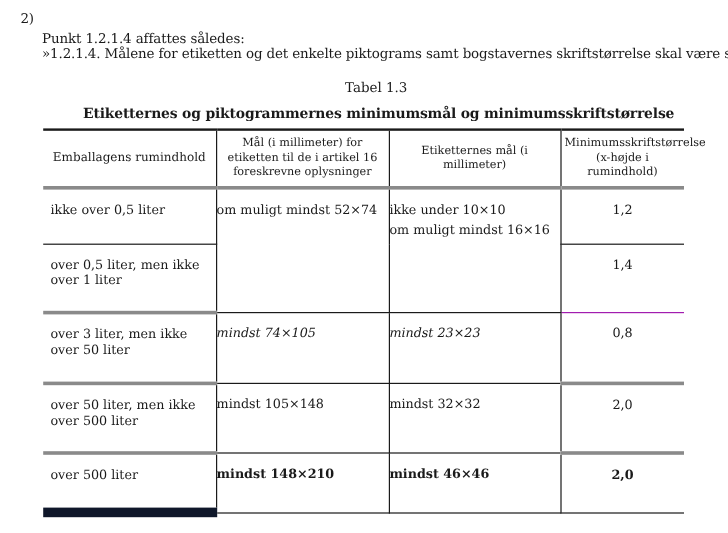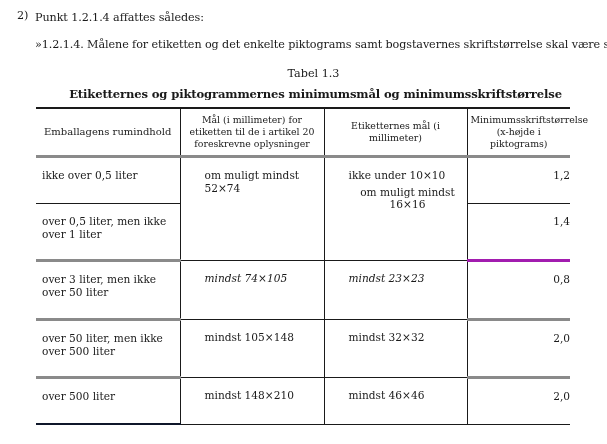--- a/index.html
+++ b/index.html
@@ -15,21 +15,21 @@
       font-family: "DejaVu Serif", "Liberation Serif", serif;
       color: #1a1a1a;
     }
     .para {
       position: absolute;
       font-size: 11.2px;
       white-space: nowrap;
       letter-spacing: -0.1px;
     }
     .p-item-num { left: 17px; top: 9px; }
-    .p-item-text { left: 35px; top: 11px; }
+    .p-item-text { left: 35px; top: 26px; }
     .p-quote { left: 35px; top: 38px; }
     .caption {
       position: absolute;
       left: 0;
       width: 607px;
       text-align: center;
       white-space: nowrap;
     }
     .cap-num { top: 67px; font-size: 11.2px; left: 10px; }
     .cap-title { top: 87px; font-size: 11.6px; font-weight: bold; letter-spacing: -0.15px; left: 12px; }
@@ -68,42 +68,42 @@
       line-height: 12px;
       padding: 0 3px;
     }
     .hdr-c1 { font-size: 10px !important; margin-top: 16px; }
 
     td .cell {
       padding: 11px 0 0 6px;
       line-height: 12.5px;
       font-size: 10.6px;
     }
-    td.col2 .cell, td.col3 .cell { padding-left: 24px; }
-    td.col4 .cell { text-align: right; padding-left: 0; }
+    td.col2 .cell, td.col3 .cell { padding-left: 0; }
+    td.col4 .cell { text-align: center; padding-left: 0; }
 
     tr.r1 td { height: 45px; }
     tr.r2 td { height: 55px; }
     tr.r3 td { height: 56px; }
     tr.r4 td { height: 55px; }
     tr.r5 td { height: 44px; }
 
     
     tr.r1 td.col1, tr.r1 td.col4 { border-bottom: 1.6px solid #1a1a1a; }
     tr.r2 td.col1, tr.r2 td.col4 { border-bottom: 3px solid #8a8a8a; }
-    tr.r2 td.col4 { border-bottom: 3px solid #a21caf; }
+    tr.r2 td.col4 { border-bottom: 1px solid #a21caf; }
     td.merged { border-bottom: 1.6px solid #1a1a1a; }
     tr.r3 td.col1, tr.r3 td.col4 { border-bottom: 3px solid #8a8a8a; }
     tr.r3 td.col2, tr.r3 td.col3 { border-bottom: 1.6px solid #1a1a1a; font-style: italic; }
     tr.r4 td.col1, tr.r4 td.col4 { border-bottom: 3px solid #8a8a8a; }
     tr.r4 td.col2, tr.r4 td.col3 { border-bottom: 1.6px solid #1a1a1a; }
-    tr.r5 td.col1 { border-bottom: 2px solid #0f172a; }
-    tr.r5 td.col2, tr.r5 td.col3, tr.r5 td.col4 { border-bottom: 1.8px solid #1a1a1a; }
+    tr.r5 td.col1 { border-bottom: 8px solid #0f172a; }
+    tr.r5 td.col2, tr.r5 td.col3, tr.r5 td.col4 { border-bottom: 1.8px solid #1a1a1a; font-weight: bold; }
 
-    .line2 { display: block; margin-top: 4px; text-align: center; }
+    .line2 { display: block; margin-top: 4px; }
   </style>
 </head>
 <body>
 
 <div class="para p-item-num">2)</div>
 <div class="para p-item-text">Punkt 1.2.1.4 affattes således:</div>
 <div class="para p-quote">»1.2.1.4. Målene for etiketten og det enkelte piktograms samt bogstavernes skriftstørrelse skal være som følger:</div>
 
 <div class="caption cap-num">Tabel 1.3</div>
 <div class="caption cap-title">Etiketternes og piktogrammernes minimumsmål og minimumsskriftstørrelse</div>
@@ -111,23 +111,23 @@
 <table class="regtable">
   <colgroup>
     <col class="c1">
       <col class="c2">
       <col class="c3">
       <col class="c4">
   </colgroup>
   <thead>
     <tr>
       <th class="hdr-c1">Emballagens rumindhold</th>
-      <th>Mål (i millimeter) for etiketten til de i artikel 20 foreskrevne oplysninger</th>
+      <th>Mål (i millimeter) for etiketten til de i artikel 16 foreskrevne oplysninger</th>
       <th>Etiketternes mål (i millimeter)</th>
-      <th>Minimumsskriftstørrelse (x-højde i piktograms)</th>
+      <th>Minimumsskriftstørrelse (x-højde i rumindhold)</th>
     </tr>
   </thead>
   <tbody>
     <tr class="r1">
       <td class="col1">
         <div class="cell">ikke over 0,5 liter</div>
       </td>
       <td class="col2 merged" rowspan="2">
         <div class="cell">om muligt mindst 52×74</div>
       </td>

